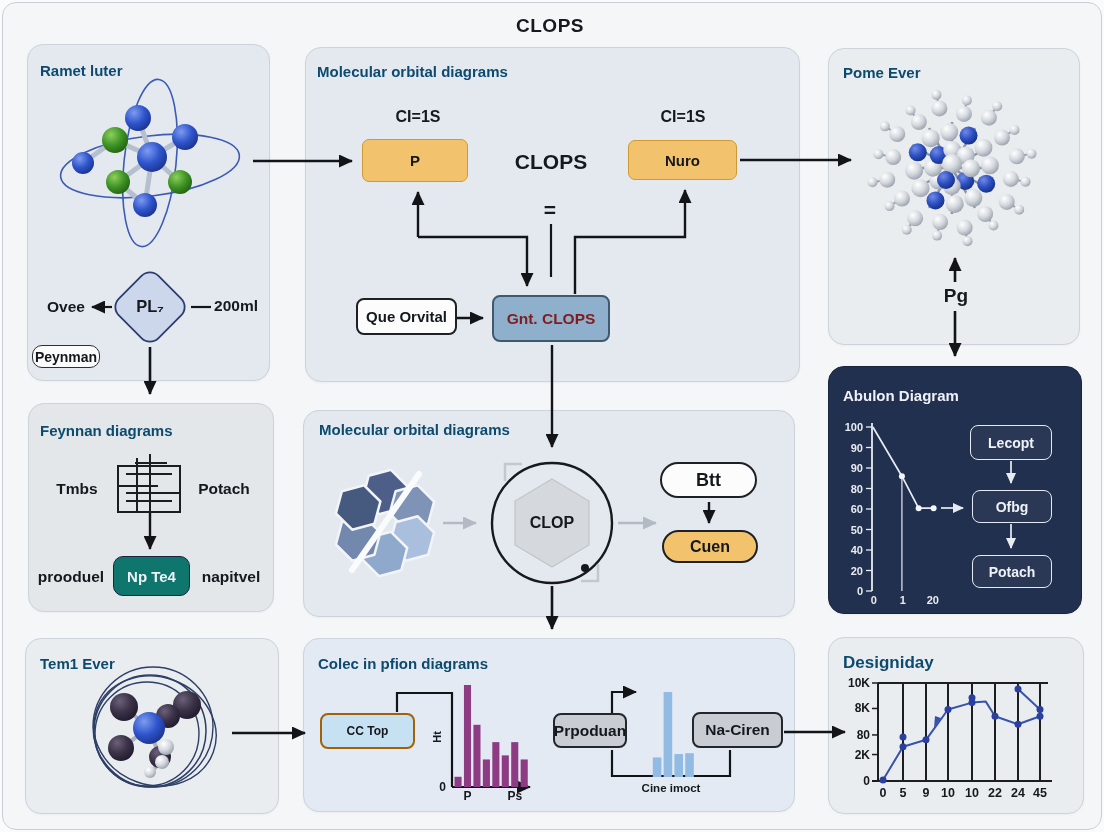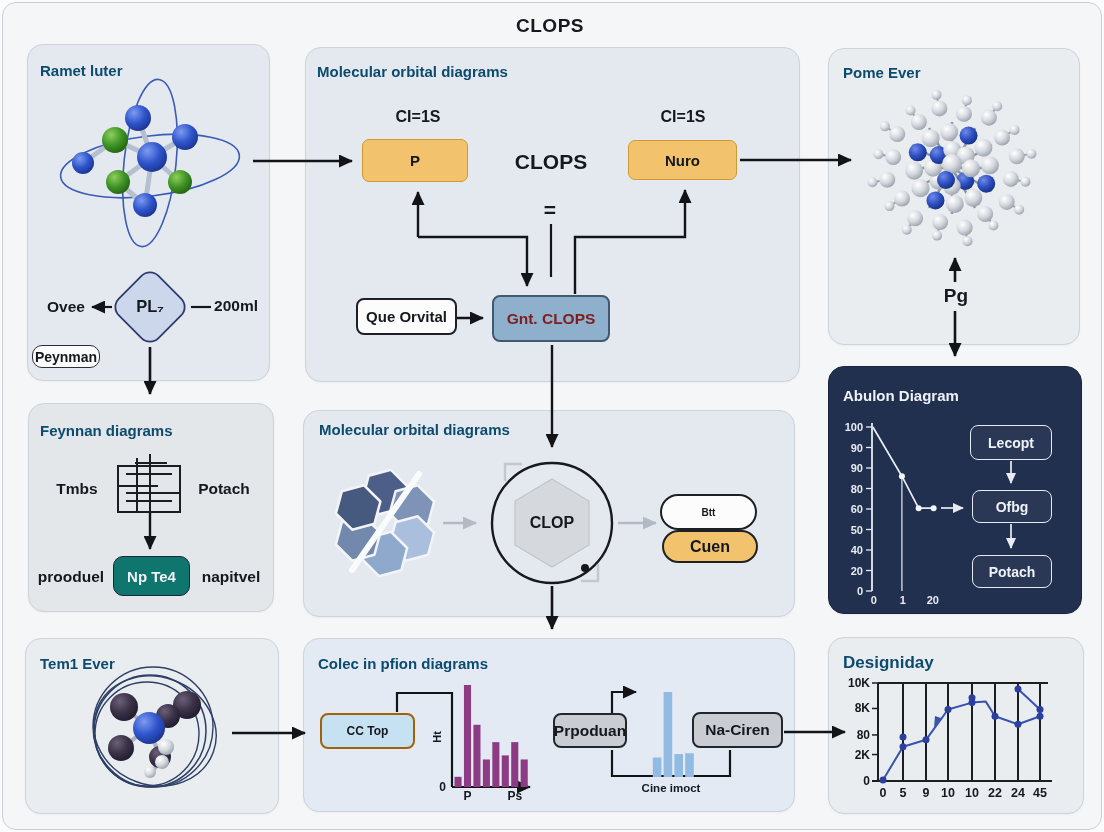--- a/index.html
+++ b/index.html
@@ -20,21 +20,21 @@
   .clops-mid{font-size:21px;font-weight:700;}
   .equals{font-size:21px;font-weight:800;}
   .pg{font-size:19px;font-weight:600;}
   .small-cap{font-size:11.5px;font-weight:600;}
   .box{position:absolute;z-index:10;display:flex;align-items:center;justify-content:center;box-sizing:border-box;border-radius:8px;font-weight:600;color:#14171c;white-space:nowrap;}
   .box-orange{background:#f3c26c;border:1.8px solid #cf9a33;border-radius:7px;font-size:15px;}
   .box-white{background:#fcfcfd;border:2px solid #1d2126;border-radius:8px;font-size:15px;}
   .box-steel{background:#8fb0cd;border:2px solid #41596f;font-size:15.5px;color:#7f1d1d;}
   .box-outline-w{background:rgba(255,255,255,0.04);border:1.6px solid #e6eaf2;color:#eef1f7;font-size:14px;}
   .box-navy{background:#0f766e;border:1.5px solid #1b2340;border-radius:10px;color:#f0f2f7;font-size:15px;}
-  .pill-white{background:#fcfcfd;border:2.2px solid #1d2126;border-radius:19px;font-size:10px;margin-top:32px;}
+  .pill-white{background:#fcfcfd;border:2.2px solid #1d2126;border-radius:19px;font-size:18px;}
   .pill-orange{background:#f3c26c;border:2px solid #1d2126;border-radius:17px;font-size:16px;font-weight:700;}
   .box-cc{background:#c5e1f2;border:2px solid #a16207;font-size:12px;}
   .box-gray{background:#c9cdd3;border:2px solid #23272c;font-size:15.5px;}
   .badge{background:#fbfbfc;border:1.6px solid #2a2f38;border-radius:10px;font-size:14px;font-weight:700;}
 </style>
 </head>
 <body>
 
 <div class="canvas">
   <div class="frame"></div>

